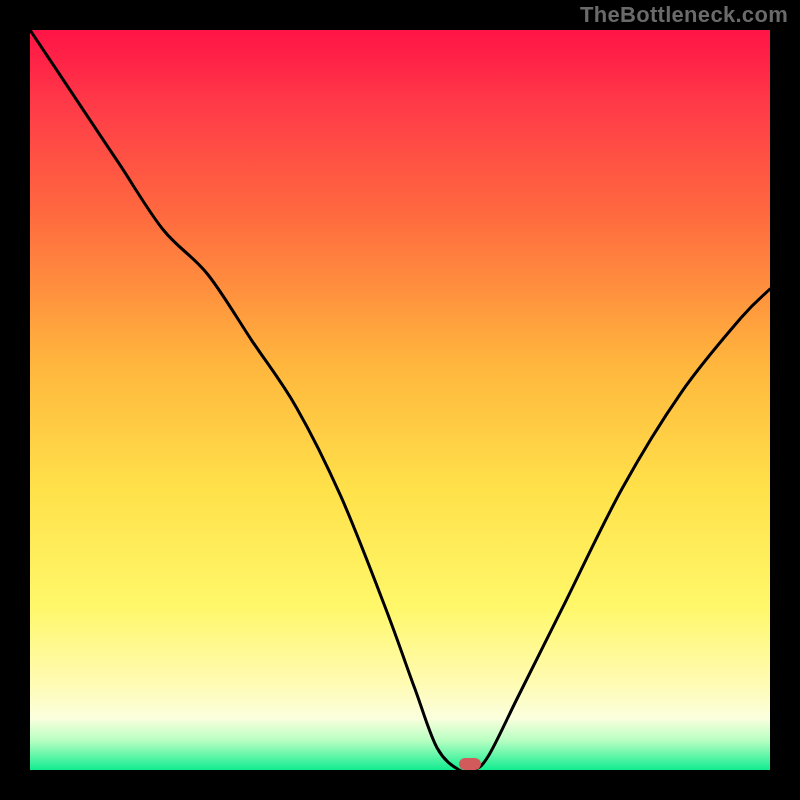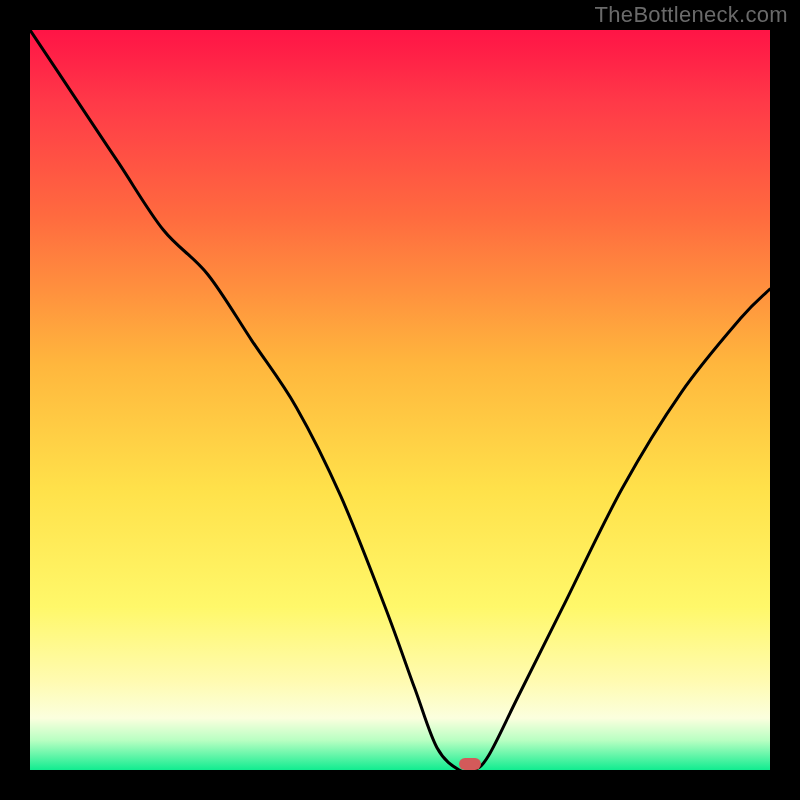--- a/index.html
+++ b/index.html
@@ -16,21 +16,21 @@
     width: 800px;
     height: 800px;
     background: #000;
   }
   .watermark {
     position: absolute;
     top: 2px;
     right: 12px;
     color: #6a6a6a;
     font-size: 22px;
-    font-weight: 400;
+    font-weight: 700;
     letter-spacing: 0.3px;
     z-index: 5;
   }
   .plot {
     position: absolute;
     left: 30px;
     top: 30px;
     width: 740px;
     height: 740px;
     background: linear-gradient(

